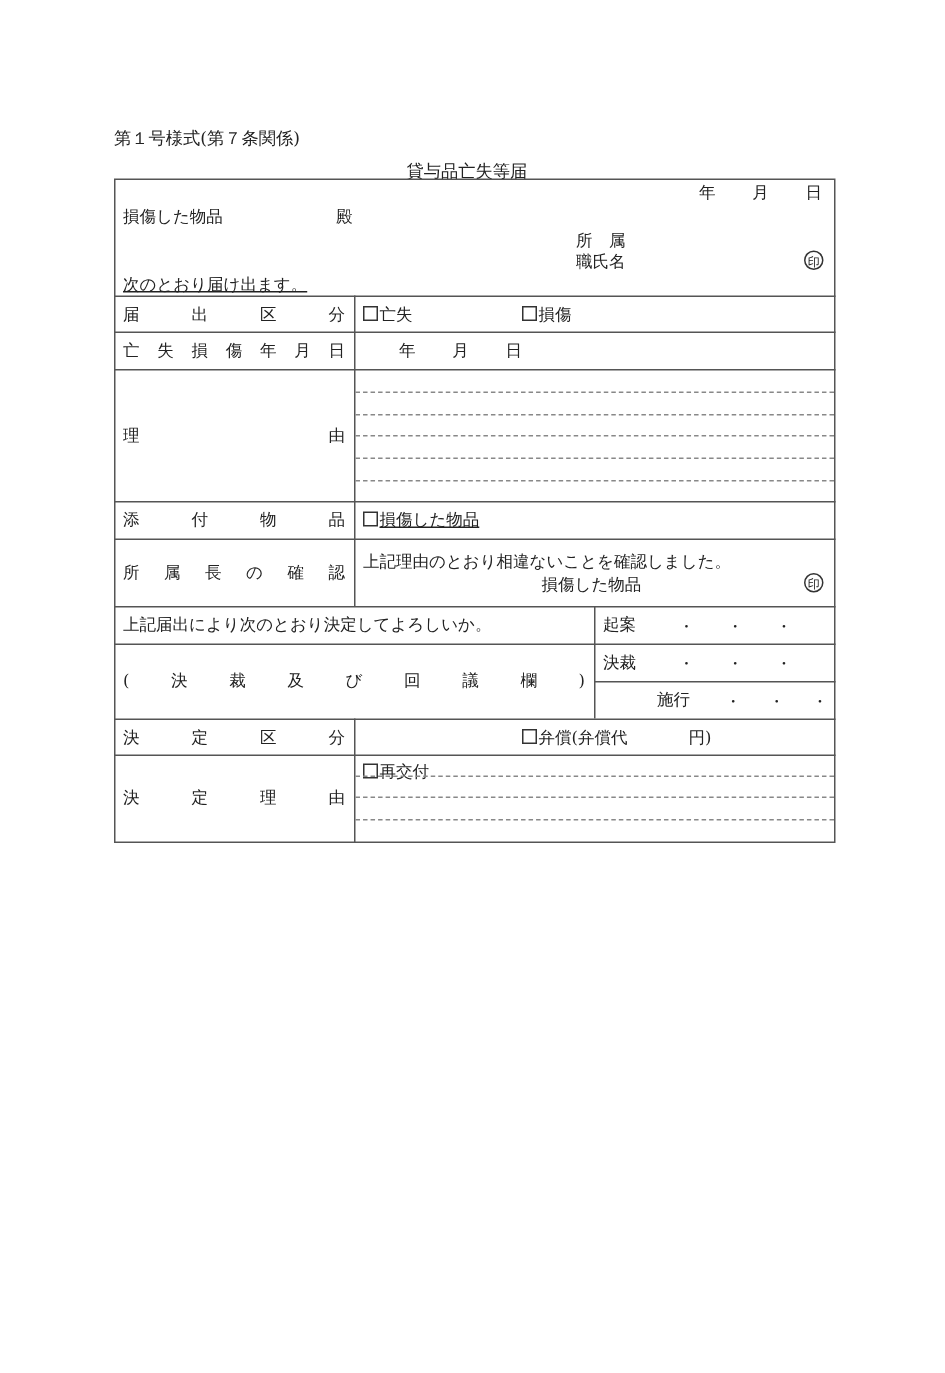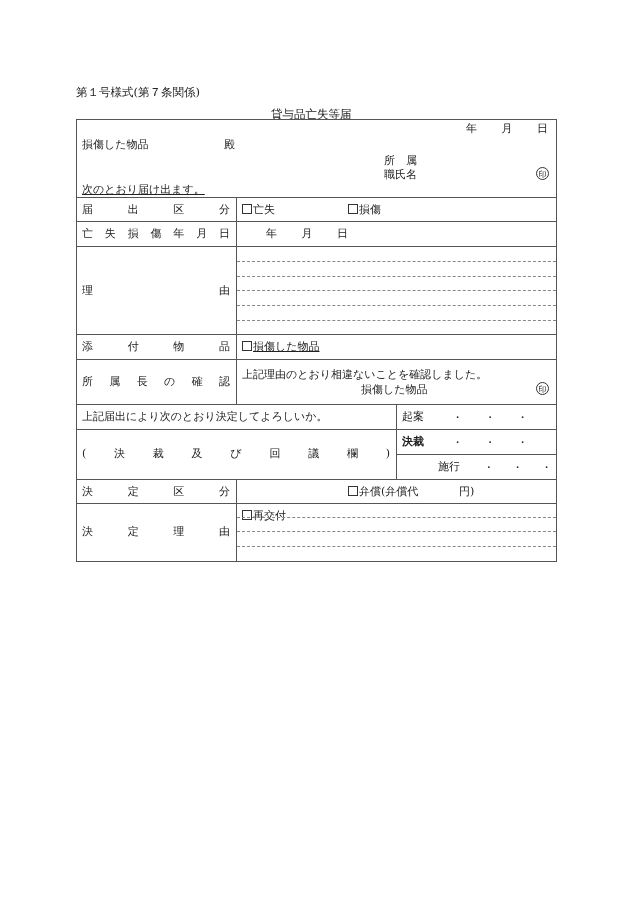--- a/index.html
+++ b/index.html
@@ -149,21 +149,21 @@
 
 <div class="abs" style="left:402px; top:410px; width:150px; display:flex;">
   <span class="t" style="width:50px;">起案</span>
   <div class="dots">
       <span>・</span>
       <span>・</span>
       <span>・</span>
     </div>
 </div>
 <div class="abs" style="left:402px; top:435px; width:150px; display:flex;">
-  <span class="t" style="width:50px;font-weight:bold;">決裁</span>
+  <span class="t" style="width:50px;">決裁</span>
   <div class="dots">
       <span>・</span>
       <span>・</span>
       <span>・</span>
     </div>
 </div>
 <div class="abs" style="left:402px; top:460px; width:150px; display:flex;">
   <span class="t" style="width:50px;margin-left:36px;">施行</span>
   <div class="dots">
       <span>・</span>

